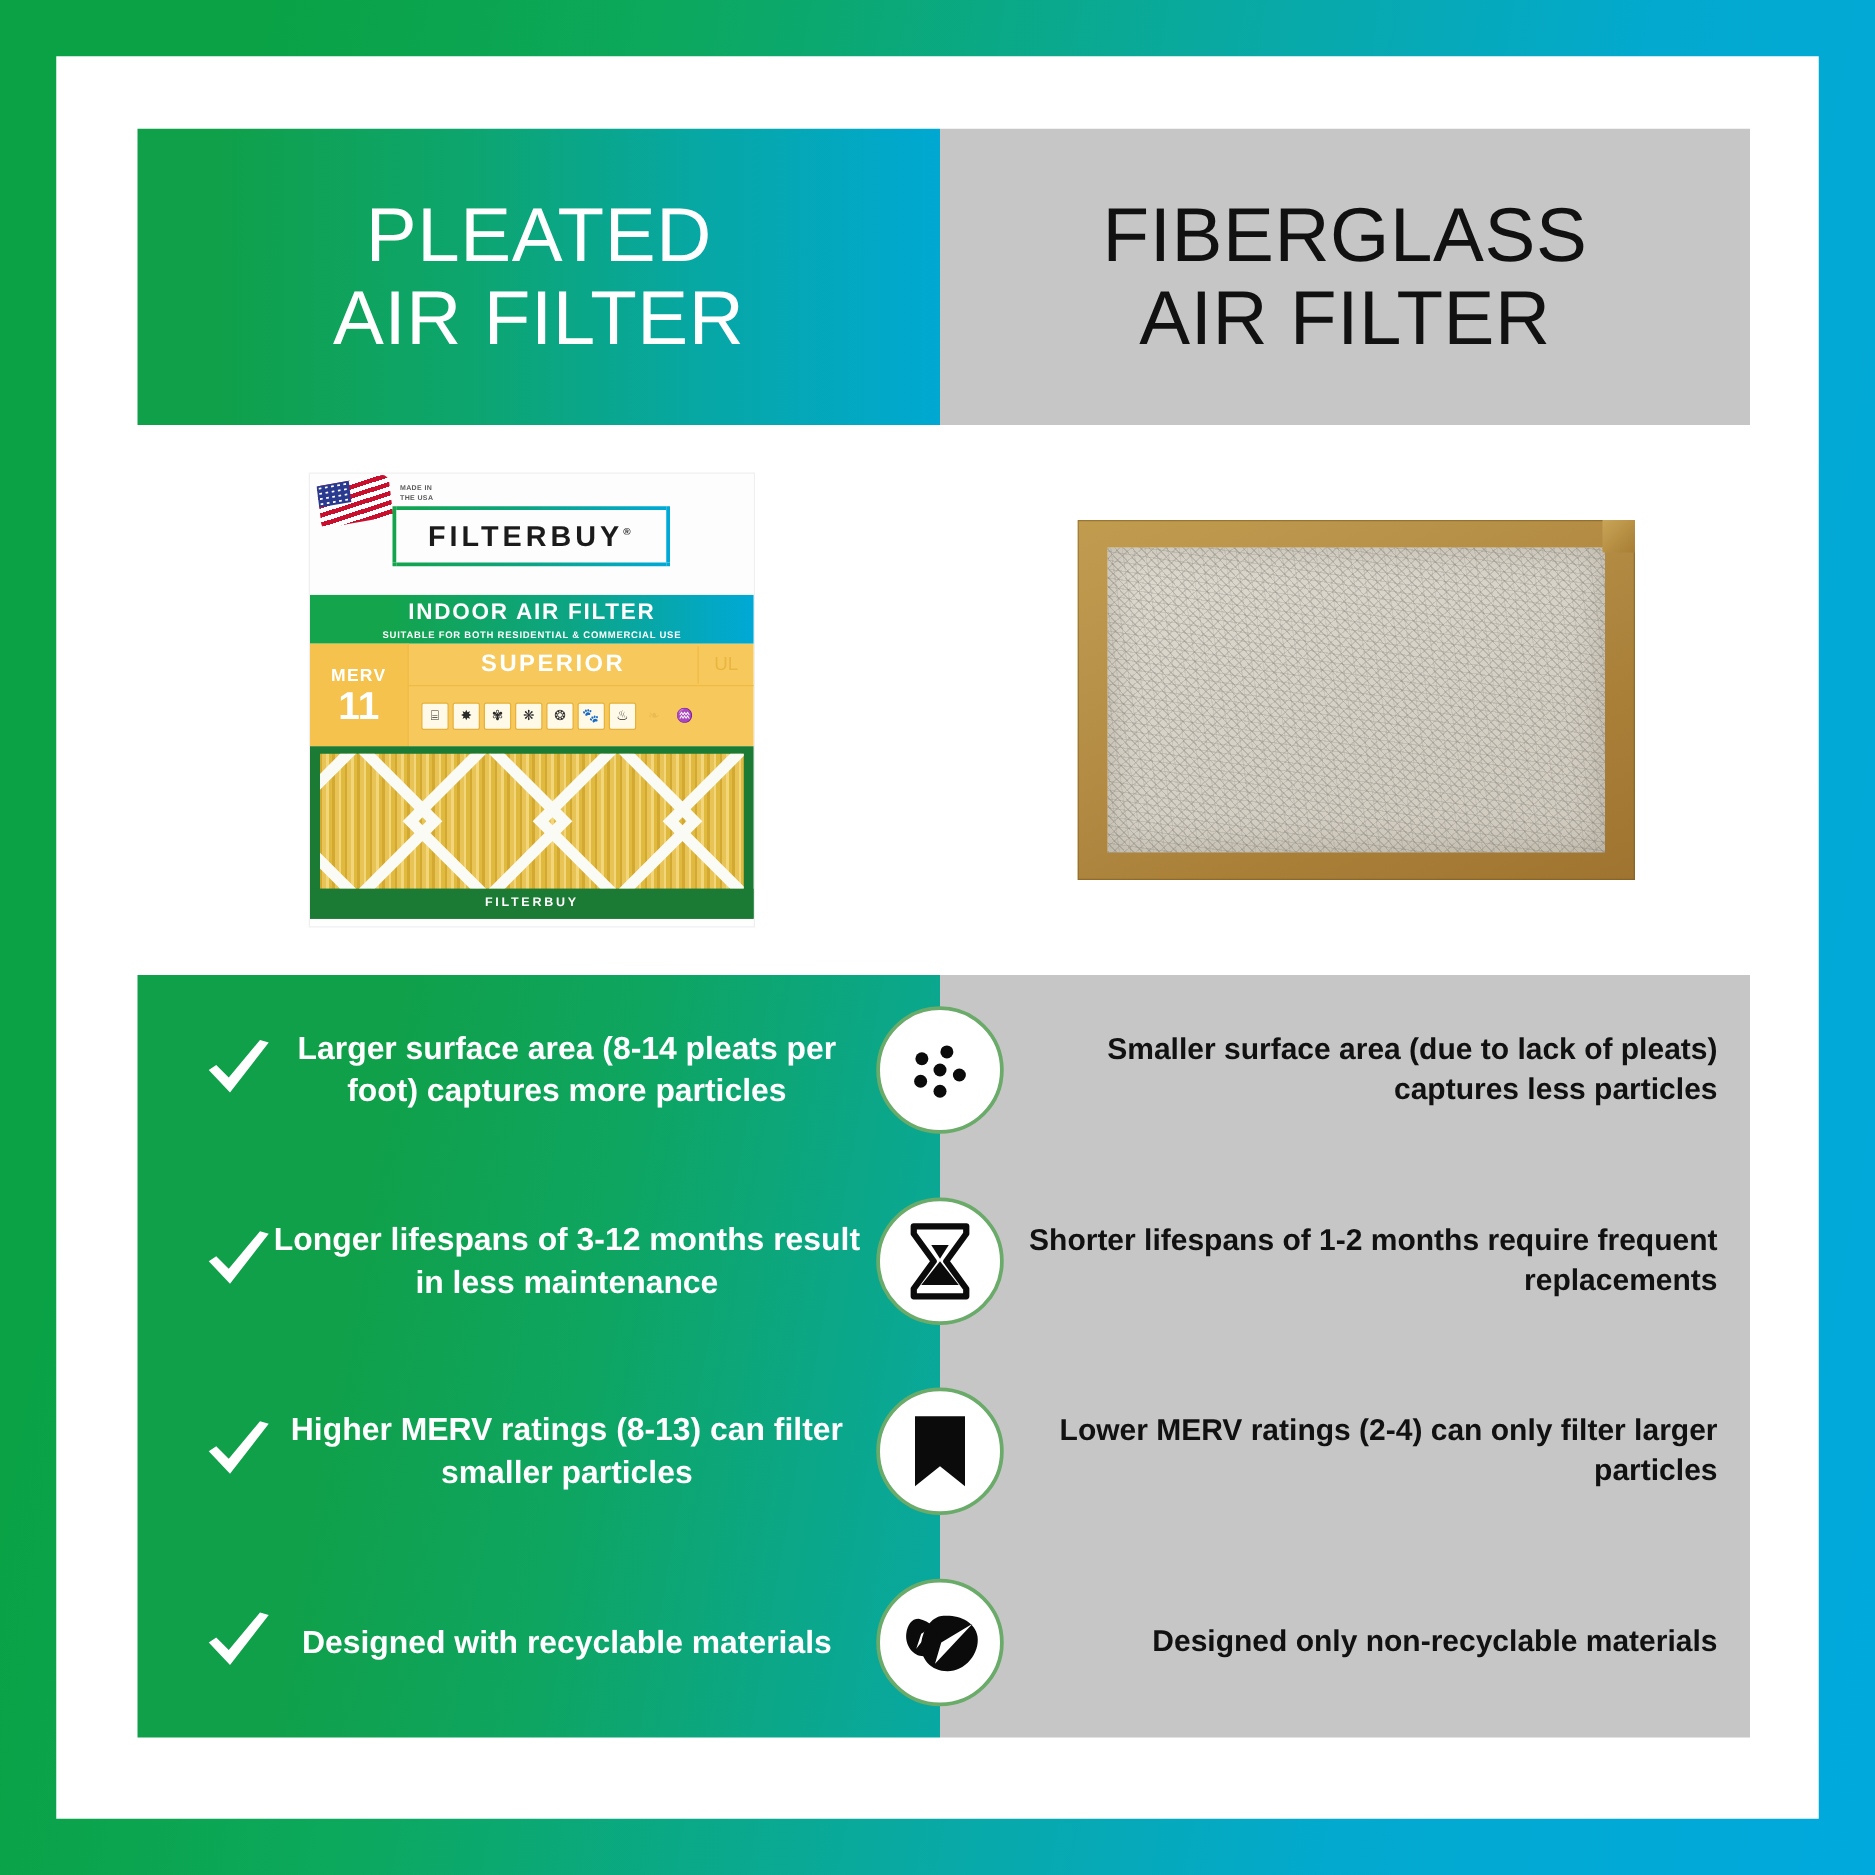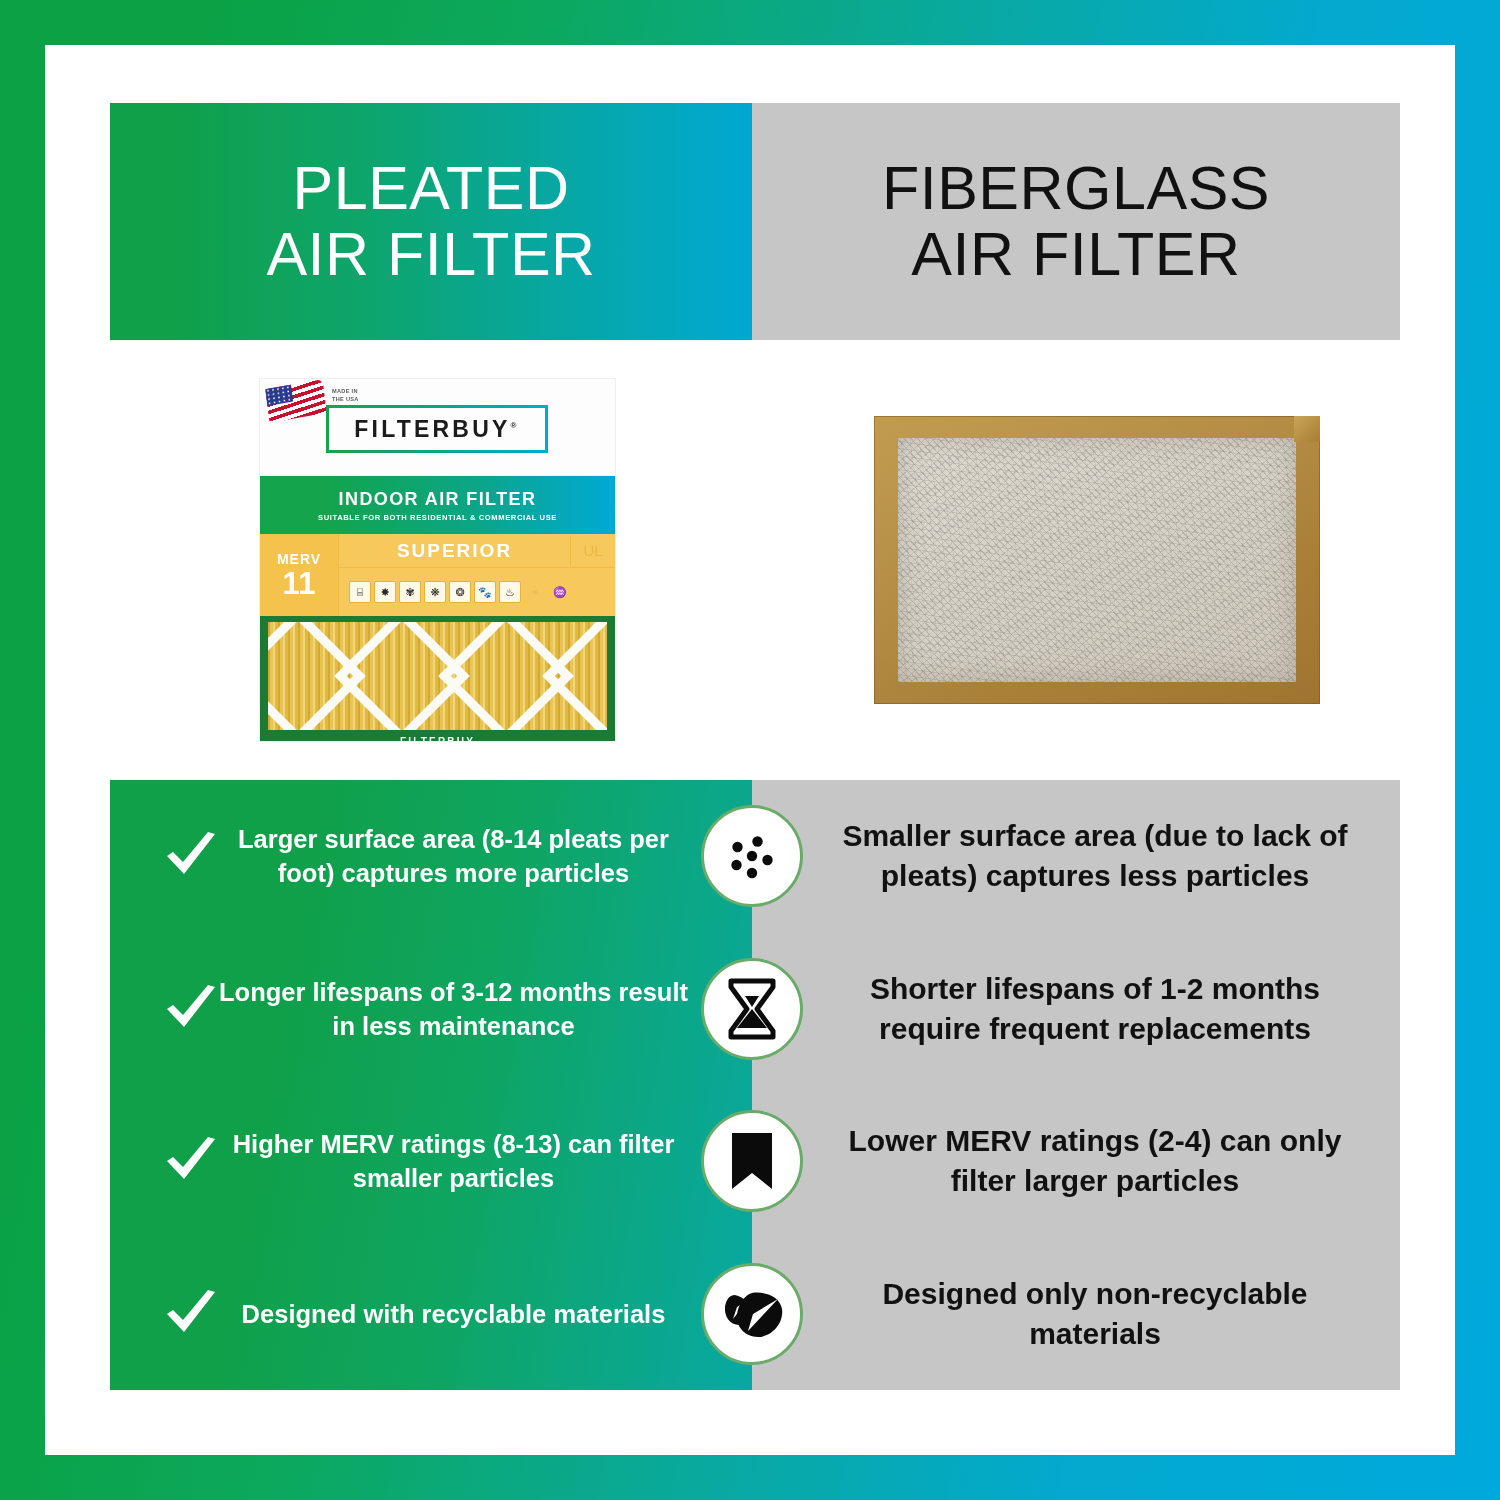--- a/index.html
+++ b/index.html
@@ -63,21 +63,21 @@
     text-transform: uppercase;
     font-stretch: condensed;
     white-space: pre-line;
   }
   .header-title.light { color: #ffffff; }
   .header-title.dark  { color: #111111; }
 
   
   .product-row {
     position: absolute;
-    left: 77px;
+    left: 65px;
     top: 295px;
     width: 1290px;
     height: 440px;
     display: flex;
     background: #ffffff;
     gap: 28px;
   }
   .product-cell {
     flex: 1;
     display: flex;
@@ -140,21 +140,21 @@
     justify-content: center;
   }
   .fb-logo-text {
     font-size: 23px;
     font-weight: 700;
     letter-spacing: 3.2px;
     color: #1b1b1b;
   }
   .fb-logo-text sup { font-size: 8px; vertical-align: super; }
   .fb-band {
-    height: 58px;
+    height: 39px;
     background: linear-gradient(90deg, #13a44c 0%, #13a44c 18%, #0ca586 60%, #00a9d6 100%);
     color: #ffffff;
     display: flex;
     flex-direction: column;
     align-items: center;
     justify-content: center;
     gap: 3px;
   }
   .fb-band-main {
     font-size: 18px; font-weight: 700; letter-spacing: 1.4px;
@@ -337,23 +337,23 @@
     text-align: center;
     color: #ffffff;
     font-size: 25.5px;
     font-weight: 700;
     line-height: 1.34;
   }
   .cell-right {
     flex: 1;
     box-sizing: border-box;
     padding: 0 26px 0 64px;
-    text-align: center;
+    text-align: right;
     color: #111111;
-    font-size: 30px;
+    font-size: 24px;
     font-weight: 700;
     line-height: 1.34;
   }
 
   
   .badge {
     position: absolute;
     left: 642px;
     top: 50%;
     transform: translate(-50%, -50%);

